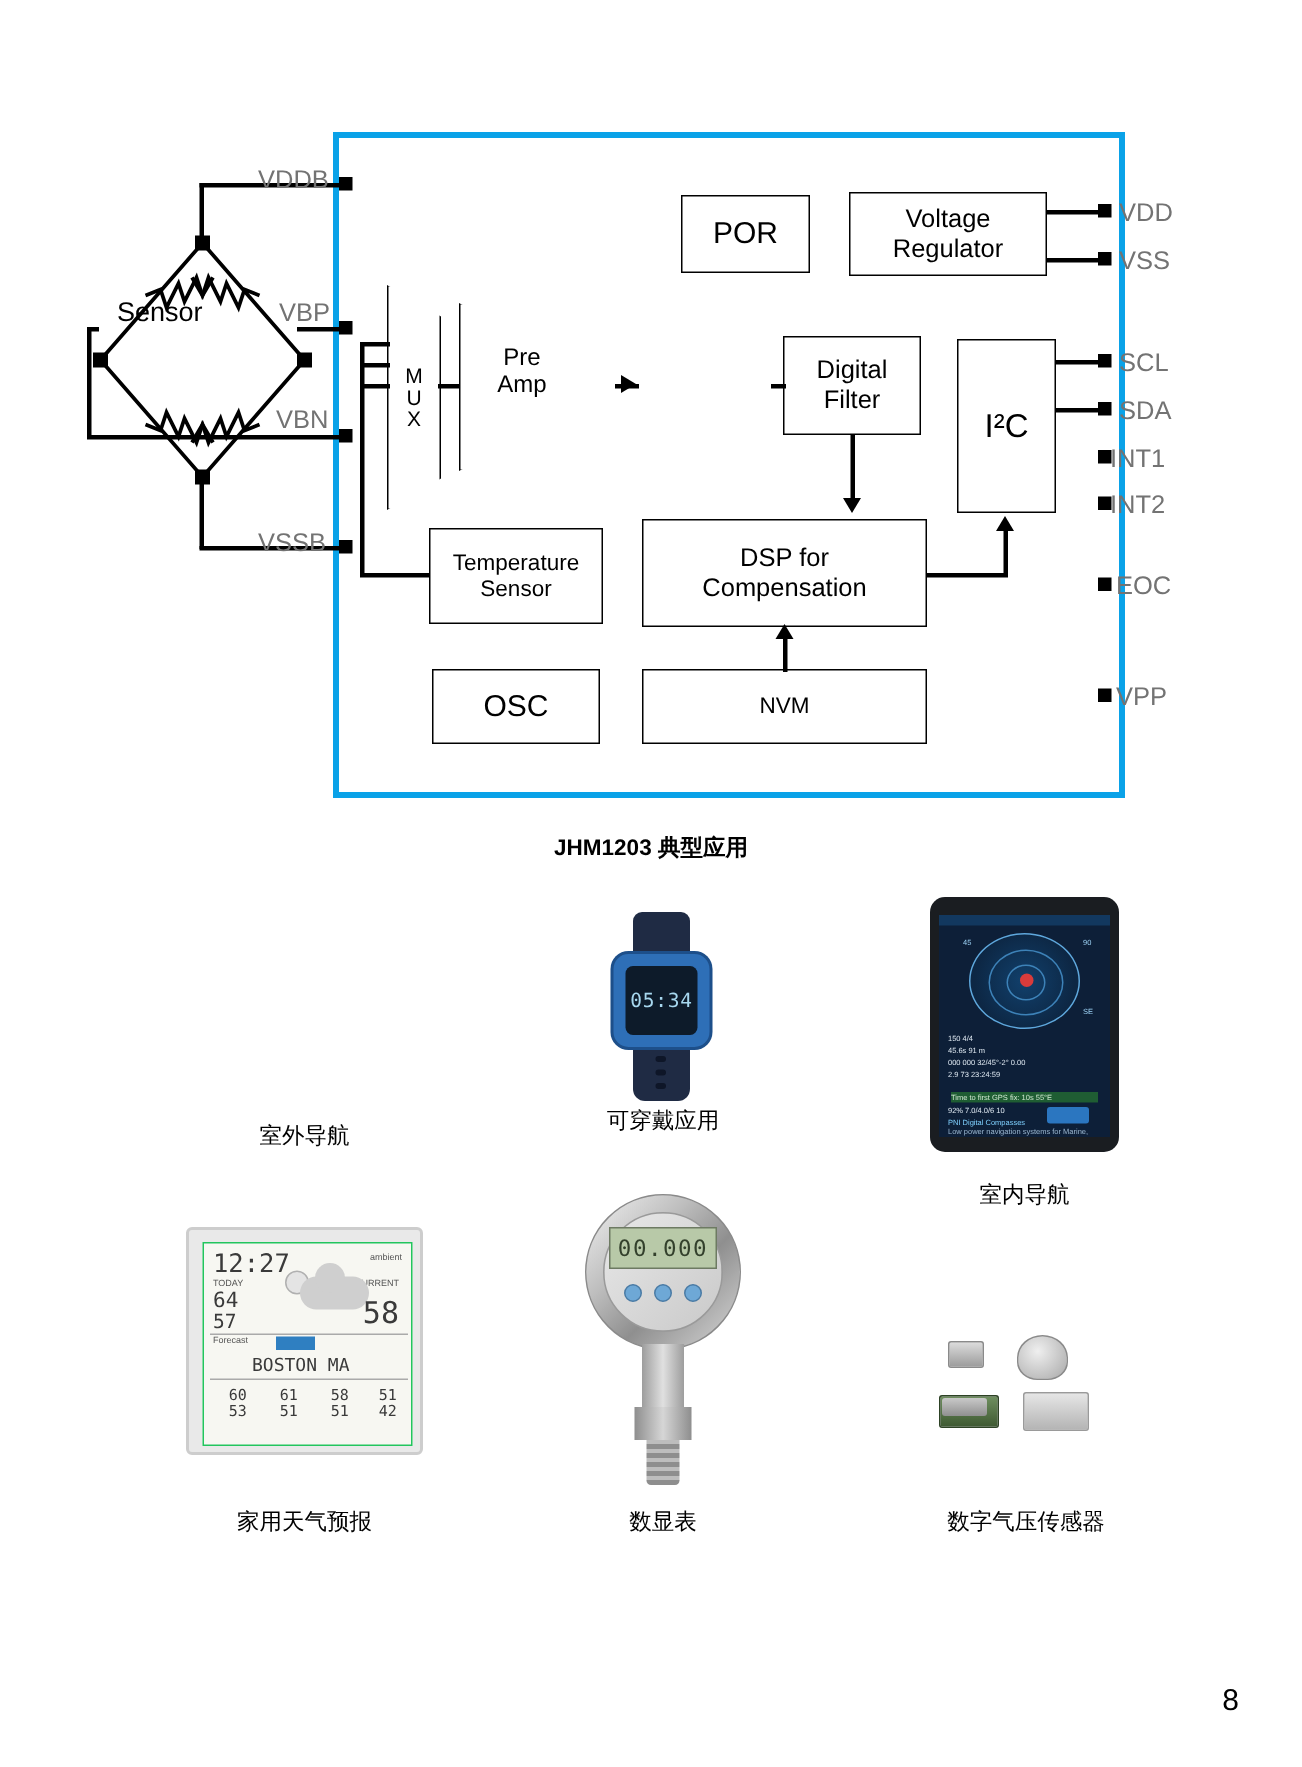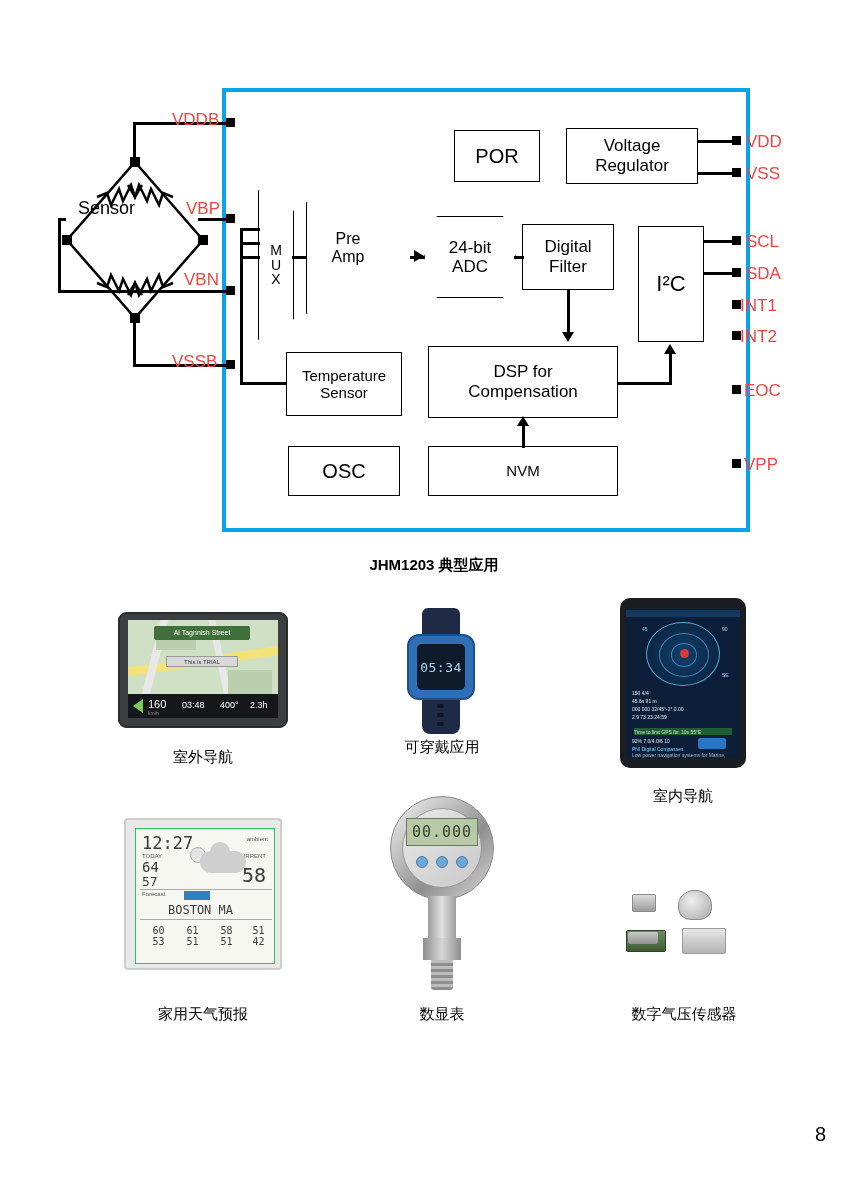--- a/index.html
+++ b/index.html
@@ -39,21 +39,21 @@
     text-align: center;
     font-size: 17px;
     color: #000;
     line-height: 1.15;
     padding: 2px;
   }
   .blk.small { font-size: 15px; }
   .lbl {
     position: absolute;
     font-size: 17px;
-    color: #ef4444;
+    color: #737373;
     white-space: nowrap;
   }
   .wire {
     position: absolute;
     background: #000;
   }
   .wire.h { height: 2.5px; }
   .wire.v { width: 2.5px; }
   .pad {
     position: absolute;
@@ -375,27 +375,20 @@
       <div class="tri"></div>
       <div class="tritext">
         <div>Pre</div>
         <div>Amp</div>
       </div>
     </div>
 
     <div class="wire h" style="left:410px; top:256px; width:16px;"></div>
     <div class="arrow-right" style="left:414px; top:250px;"></div>
 
-    <div id="adc">
-      <div class="hex"></div>
-      <div class="hextext">
-        <div>24-bit</div>
-        <div>ADC</div>
-      </div>
-    </div>
 
     <div class="blk" style="left:522px; top:224px; width:92px; height:66px;">
       <div>
         <div>Digital</div>
         <div>Filter</div>
       </div>
     </div>
 
     <div class="wire h" style="left:514px; top:256px; width:10px;"></div>
 
@@ -467,39 +460,20 @@
     <div class="blk" style="left:428px; top:446px; width:190px; height:50px; font-size:15px;">
       <span>NVM</span>
     </div>
 
     <div class="wire v" style="left:522px; top:424px; height:24px;"></div>
     <div class="arrow-up" style="left:517px; top:416px;"></div>
 
     <div class="caption" style="left:0; top:556px;">JHM1203 典型应用</div>
   </div>
 
-  <div id="gps">
-    <div class="screen">
-      <div class="road1"></div>
-      <div class="road2"></div>
-      <div class="road3"></div>
-      <div class="blk1"></div>
-      <div class="blk2"></div>
-      <div class="sign">Al Taghnish Street</div>
-      <div class="thisistrial">This is TRIAL</div>
-      <div class="bottombar">
-        <div class="bb-arrow"></div>
-        <div class="bb-t" style="left:20px; top:4px; font-size:11px;">160</div>
-        <div class="bb-s" style="left:20px; top:16px;">km/h</div>
-        <div class="bb-t" style="left:54px; top:6px;">03:48</div>
-        <div class="bb-t" style="left:92px; top:6px;">400°</div>
-        <div class="bb-t" style="left:122px; top:6px;">2.3h</div>
-      </div>
-    </div>
-  </div>
   <div class="app-label" style="left:118px; top:748px; width:170px;">室外导航</div>
 
   <div id="watch">
     <div class="strapT"></div>
     <div class="strapB">
       <div class="h1" style="top:8px;"></div>
       <div class="h2" style="top:17px;"></div>
       <div class="h3" style="top:26px;"></div>
     </div>
     <div class="body">

